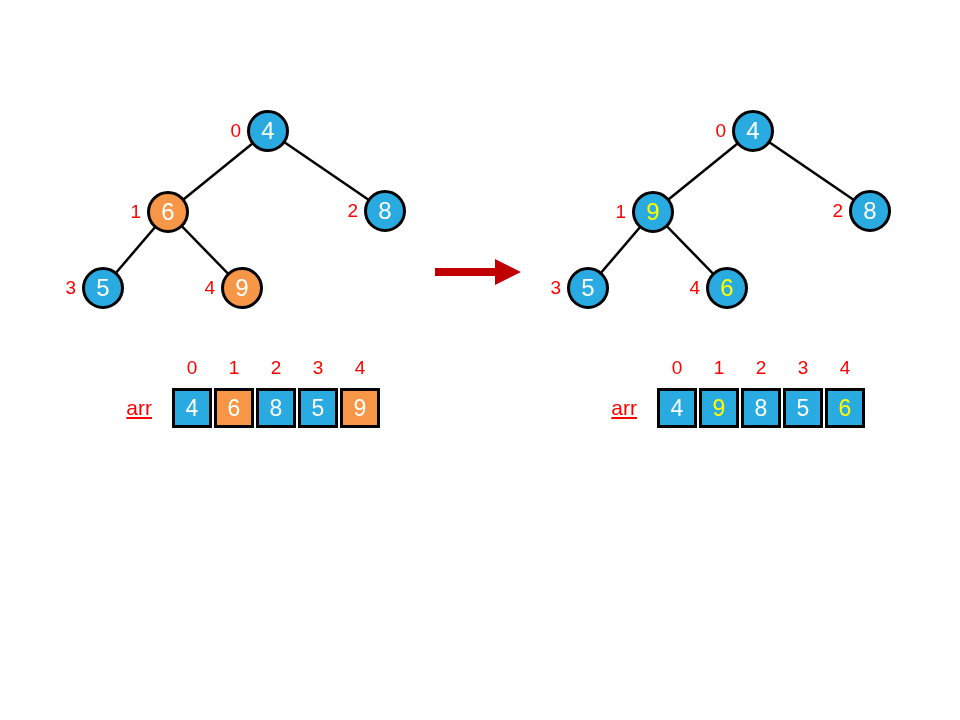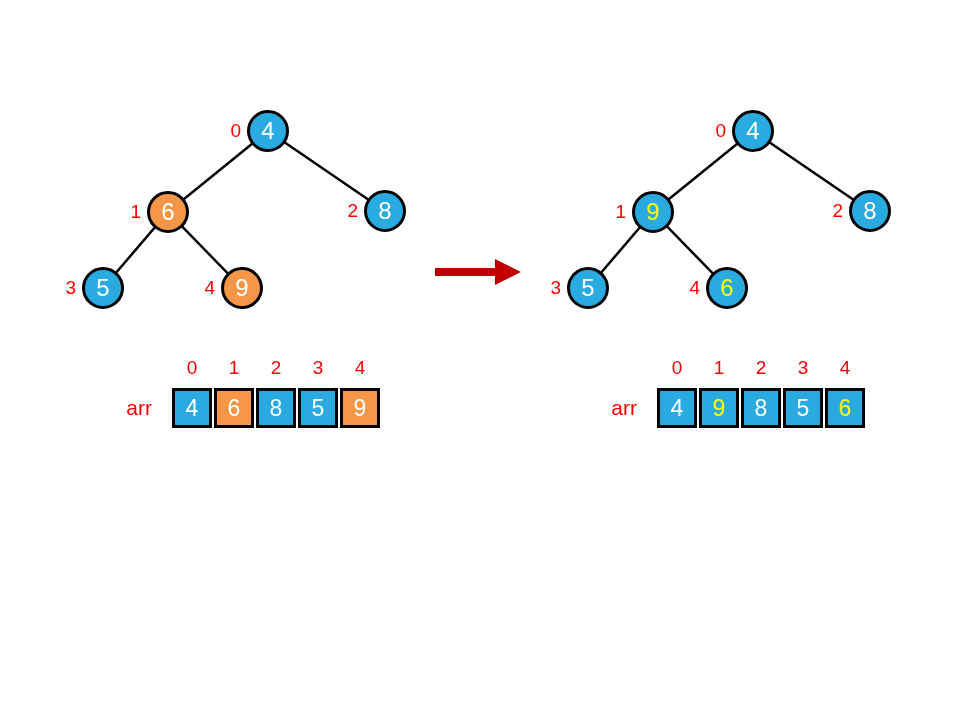--- a/index.html
+++ b/index.html
@@ -38,21 +38,21 @@
   .arr-right{left:657px;top:357px;}
   .index-row{display:flex;gap:2px;}
   .index-row span{width:40px;text-align:center;color:#ff0000;font-size:19px;height:22px;line-height:22px;}
   .cell-row{display:flex;gap:2px;margin-top:9px;}
   .cell{
     width:40px;height:40px;border:3px solid #000;box-sizing:border-box;
     display:flex;align-items:center;justify-content:center;font-size:23px;
   }
   .arr-label{
     position:absolute;top:39px;left:-70px;width:50px;text-align:right;
-    color:#ff0000;font-size:21px;height:24px;line-height:24px;
+    color:#ff0000;font-size:21px;height:24px;line-height:24px;text-decoration:underline;
   }
 </style>
 </head>
 <body>
 
 <div id="stage">
 
   <svg id="edges" viewBox="0 0 960 720" xmlns="http://www.w3.org/2000/svg">
 
     <line x1="268" y1="131" x2="168" y2="212" stroke="#000" stroke-width="2.5"></line>

